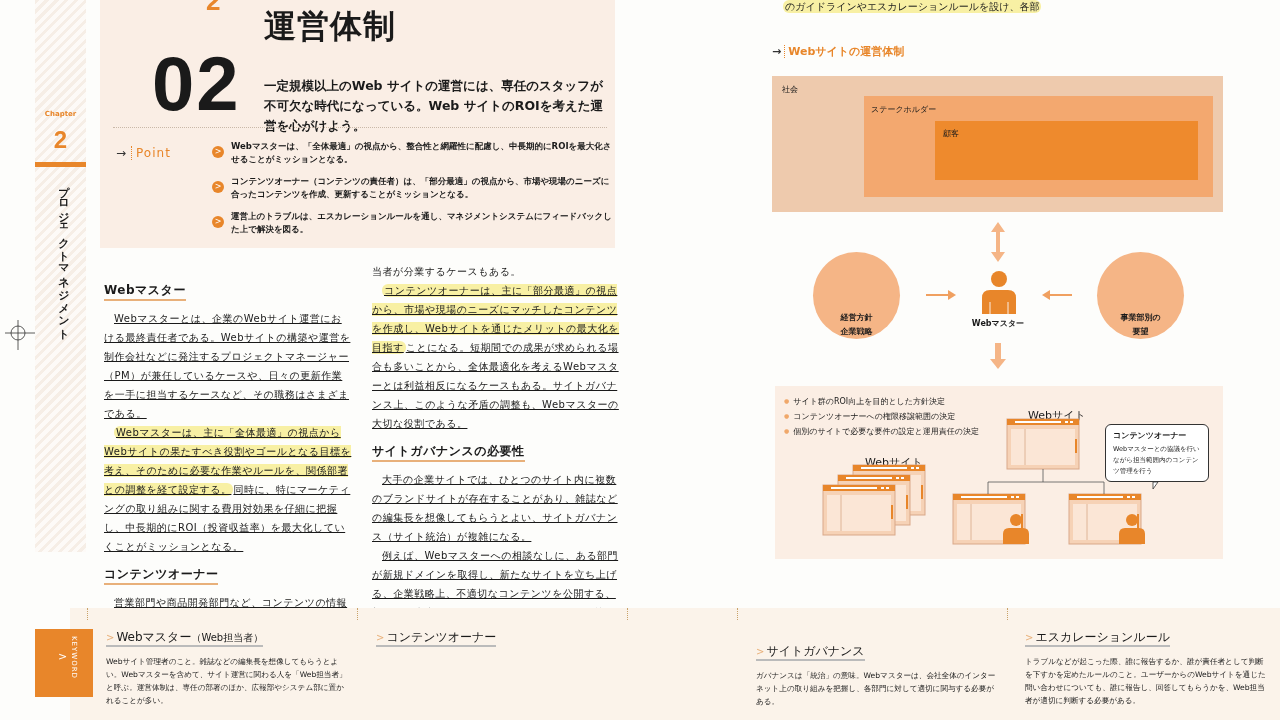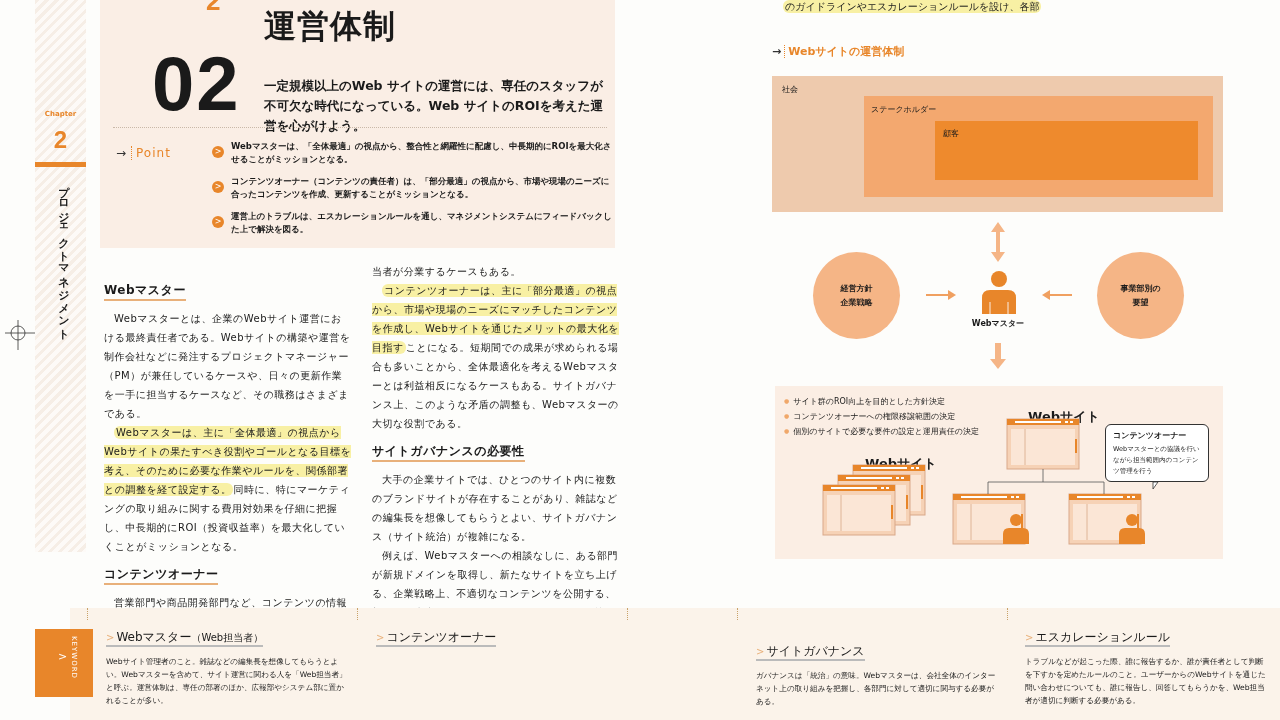--- a/index.html
+++ b/index.html
@@ -26,45 +26,45 @@
   .point-label { left: 116px; top: 146px; font-size: 12px; color: #e8862a; letter-spacing: 1px; }
   .point-label .arrow { color: #333; margin-right: 4px; }
   .point-label .sep { border-left: 1px dotted #e8862a; margin-right: 4px; }
   .points { left: 212px; top: 140px; width: 400px; }
   .point-item { display: flex; align-items: flex-start; margin-bottom: 9px; }
   .point-bullet { width: 12px; height: 12px; border-radius: 50%; background: #e8862a; color: #fff; font-size: 8px; line-height: 12px; text-align: center; margin-right: 7px; margin-top: 6px; flex: none; }
   .point-text { font-size: 8.5px; line-height: 13px; font-weight: bold; }
 
   
   .col { font-size: 10px; line-height: 19px; letter-spacing: 0.5px; }
-  .col p { text-indent: 1em; }
+  .col p { text-indent: 1em; text-decoration: underline; }
   .hl { background: #f8f0a4; border-radius: 6px; padding: 1px 2px; }
   .sec-h { font-size: 12px; font-weight: bold; display: inline-block; border-bottom: 2px solid #e8b07a; padding-bottom: 1px; margin: 10px 0 8px; line-height: 16px; }
   .col1 { left: 104px; top: 272px; width: 248px; }
   .col2 { left: 372px; top: 262px; width: 248px; }
 
   
   .right-top { left: 750px; top: 0; font-size: 10px; padding-left: 33px; }
   .fig-title { left: 772px; top: 44px; font-size: 11px; font-weight: bold; color: #e8862a; }
   .fig-title .arrow { color: #333; margin-right: 3px; }
   .fig-title .sep { border-left: 1px dotted #e8862a; margin-right: 3px; }
   .box-society { left: 772px; top: 76px; width: 451px; height: 136px; background: #eecaad; }
   .box-stake { left: 864px; top: 96px; width: 349px; height: 101px; background: #f3a86f; }
   .box-customer { left: 935px; top: 121px; width: 263px; height: 59px; background: #ee8a2d; }
   .box-label { font-size: 8px; font-weight: normal; position: absolute; }
 
-  .circle { width: 87px; height: 87px; border-radius: 50%; background: #f5b586; display: flex; align-items: center; justify-content: center; text-align: center; font-size: 8px; font-weight: bold; line-height: 14px; }
+  .circle { width: 87px; height: 87px; border-radius: 50%; background: #f5b586; display: flex; align-items: flex-end; justify-content: center; text-align: center; font-size: 8px; font-weight: bold; line-height: 14px; }
   .circle-left { left: 813px; top: 252px; }
   .circle-right { left: 1097px; top: 252px; }
   .wm-label { left: 962px; top: 318px; width: 72px; text-align: center; font-size: 8px; font-weight: bold; }
 
   .bottom-panel { left: 775px; top: 386px; width: 448px; height: 173px; background: #fbeee4; }
   .bullets { left: 784px; top: 394px; font-size: 8px; line-height: 14px; }
   .bullets div::before { content: "●"; color: #f0a86a; font-size: 6px; margin-right: 4px; vertical-align: 1px; }
-  .ws-label { font-size: 13px; font-weight: bold; position: absolute; }
+  .ws-label { font-size: 11px; font-weight: normal; position: absolute; }
   .callout { left: 1105px; top: 424px; width: 104px; height: 58px; background: #fff; border: 1px solid #333; border-radius: 6px; padding: 5px 7px; }
   .callout-title { font-size: 8px; font-weight: bold; margin-bottom: 3px; }
   .callout-text { font-size: 6.5px; line-height: 11px; }
 
   
   .footer { left: 70px; top: 608px; width: 1210px; height: 112px; background: #fbf3ea; }
   .kw-tab { left: 35px; top: 629px; width: 58px; height: 68px; background: #e8862a; }
   .kw-tab-text { left: 70px; top: 636px; writing-mode: vertical-rl; font-size: 7px; color: #fff; letter-spacing: 1px; }
   .kw-tab-arrow { left: 58px; top: 650px; color: #fff; font-size: 11px; }
   .kw { width: 245px; }

